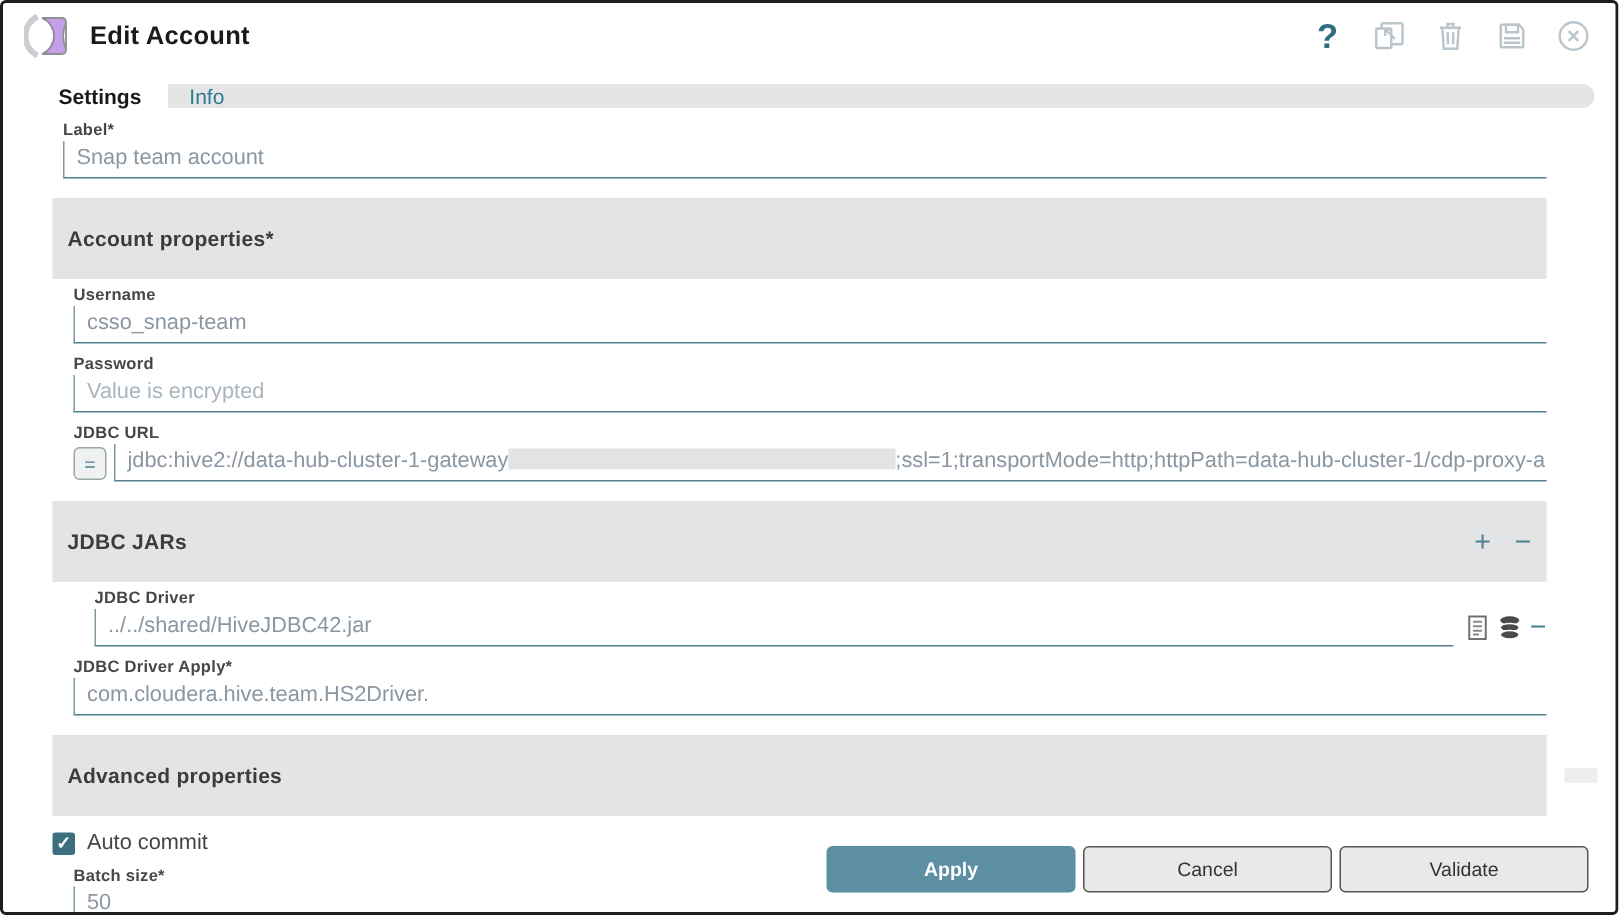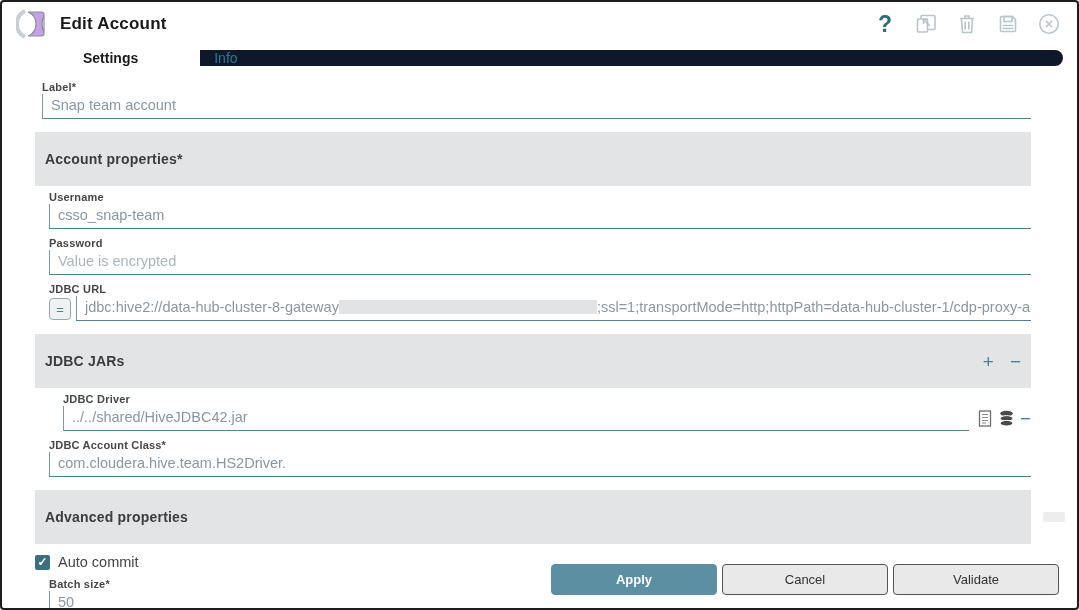--- a/index.html
+++ b/index.html
@@ -10,25 +10,25 @@
   
   .header{display:flex;align-items:center;height:44px;padding:0 16px 0 14px;}
   .snap-icon{width:34px;height:30px;flex:0 0 auto;}
   .title{font-size:17px;font-weight:bold;color:#1a1a1a;margin-left:10px;letter-spacing:.2px;}
   .header-icons{margin-left:auto;display:flex;align-items:center;gap:17px;}
   .hicon{width:24px;height:24px;display:flex;align-items:center;justify-content:center;cursor:pointer;}
   .hicon svg{stroke:#b9c5cc;fill:none;stroke-width:1.6;}
   .help-glyph{font-size:23px;font-weight:bold;color:#2c6e80;line-height:1;}
 
   
-  .tabbar{display:flex;align-items:flex-start;height:22px;margin:4px 14px 0 14px;gap:44px;}
+  .tabbar{display:flex;align-items:flex-end;height:22px;margin:4px 14px 0 14px;}
   .tab-cap{width:14px;background:#d9dde0;border-radius:11px 0 0 11px;margin-right:7px;}
   .tab{display:flex;align-items:center;padding:0 16px;font-size:14px;}
   .tab.active{background:#fff;color:#1a1a1a;font-weight:bold;padding:0 18px 0 2px;}
-  .tab-rest{flex:1;background:#0f172a;border-radius:0 11px 11px 0;display:flex;align-items:center;padding-left:14px;}
+  .tab-rest{flex:1;background:#e5e5e5;border-radius:0 11px 11px 0;display:flex;align-items:center;padding-left:14px;}
   .tab.inactive{color:#2b7a91;padding:0;}
 
   
   .form{padding:9px 46px 0 33px;}
   .ind0{margin-left:7px;}
   .ind1{margin-left:14px;}
   .ind2{margin-left:28px;}
   .field{margin-bottom:8px;}
   .field-label{font-size:11px;font-weight:bold;color:#474747;letter-spacing:.2px;margin-bottom:1px;}
   .field-input{border-left:1px solid #7f99a4;border-bottom:1px solid #557e8e;
@@ -142,21 +142,21 @@
 
     <div class="field ind1">
       <div class="field-label">Password</div>
       <div class="field-input placeholder">Value is encrypted</div>
     </div>
 
     <div class="field ind1">
       <div class="field-label">JDBC URL</div>
       <div class="url-row">
         <div class="eq-btn">=</div>
-        <div class="field-input url-input"><span>jdbc:hive2://data-hub-cluster-8-gateway</span><span class="redacted"></span><span>;ssl=1;transportMode=http;httpPath=data-hub-cluster-1/cdp-proxy-a</span></div>
+        <div class="field-input url-input"><span>jdbc:hive2://data-hub-cluster-1-gateway</span><span class="redacted"></span><span>;ssl=1;transportMode=http;httpPath=data-hub-cluster-1/cdp-proxy-a</span></div>
       </div>
     </div>
 
     <div class="section-bar ind1">
       <span class="section-title">JDBC JARs</span>
       <span class="bar-actions">
         <span class="teal-glyph">+</span>
         <span class="teal-glyph">−</span>
       </span>
     </div>
@@ -174,21 +174,21 @@
             <ellipse cx="8.5" cy="3.6" rx="6.3" ry="2.8" fill="#4a4a4a"></ellipse>
             <ellipse cx="8.5" cy="8.4" rx="6.3" ry="2.8" fill="#4a4a4a" stroke="#fff" stroke-width="1"></ellipse>
             <ellipse cx="8.5" cy="13.2" rx="6.3" ry="2.8" fill="#4a4a4a" stroke="#fff" stroke-width="1"></ellipse>
           </svg>
           <span class="teal-glyph">−</span>
         </div>
       </div>
     </div>
 
     <div class="field ind1">
-      <div class="field-label">JDBC Account Class*</div>
+      <div class="field-label">JDBC Driver Apply*</div>
       <div class="field-input">com.cloudera.hive.team.HS2Driver.</div>
     </div>
 
     <div class="section-bar">
       <span class="section-title">Advanced properties</span>
     </div>
 
     <div class="checkbox-row ind1">
       <div class="checkbox">
         <span>✓</span>

